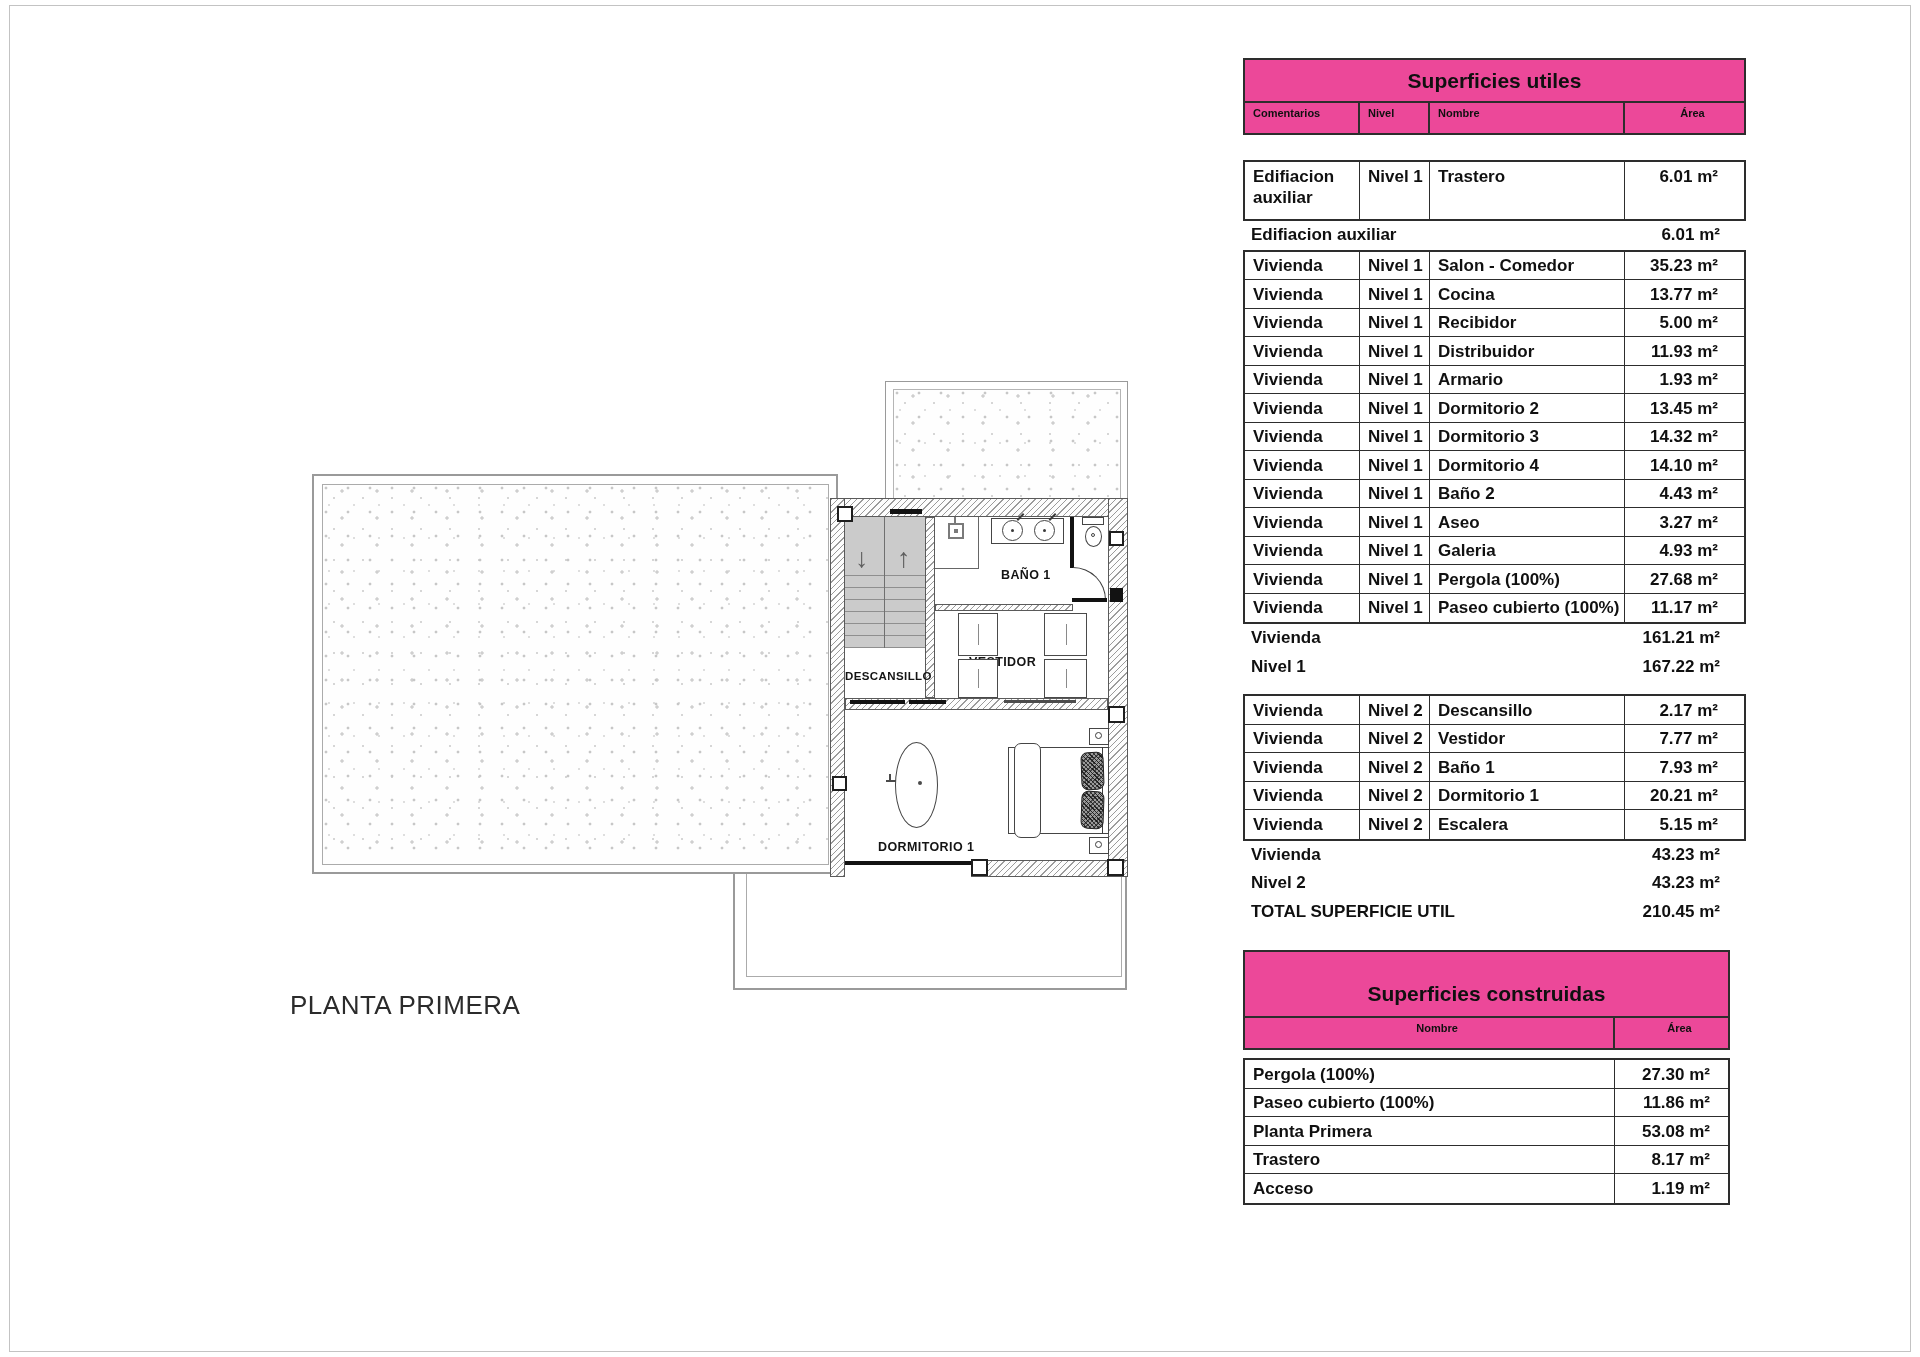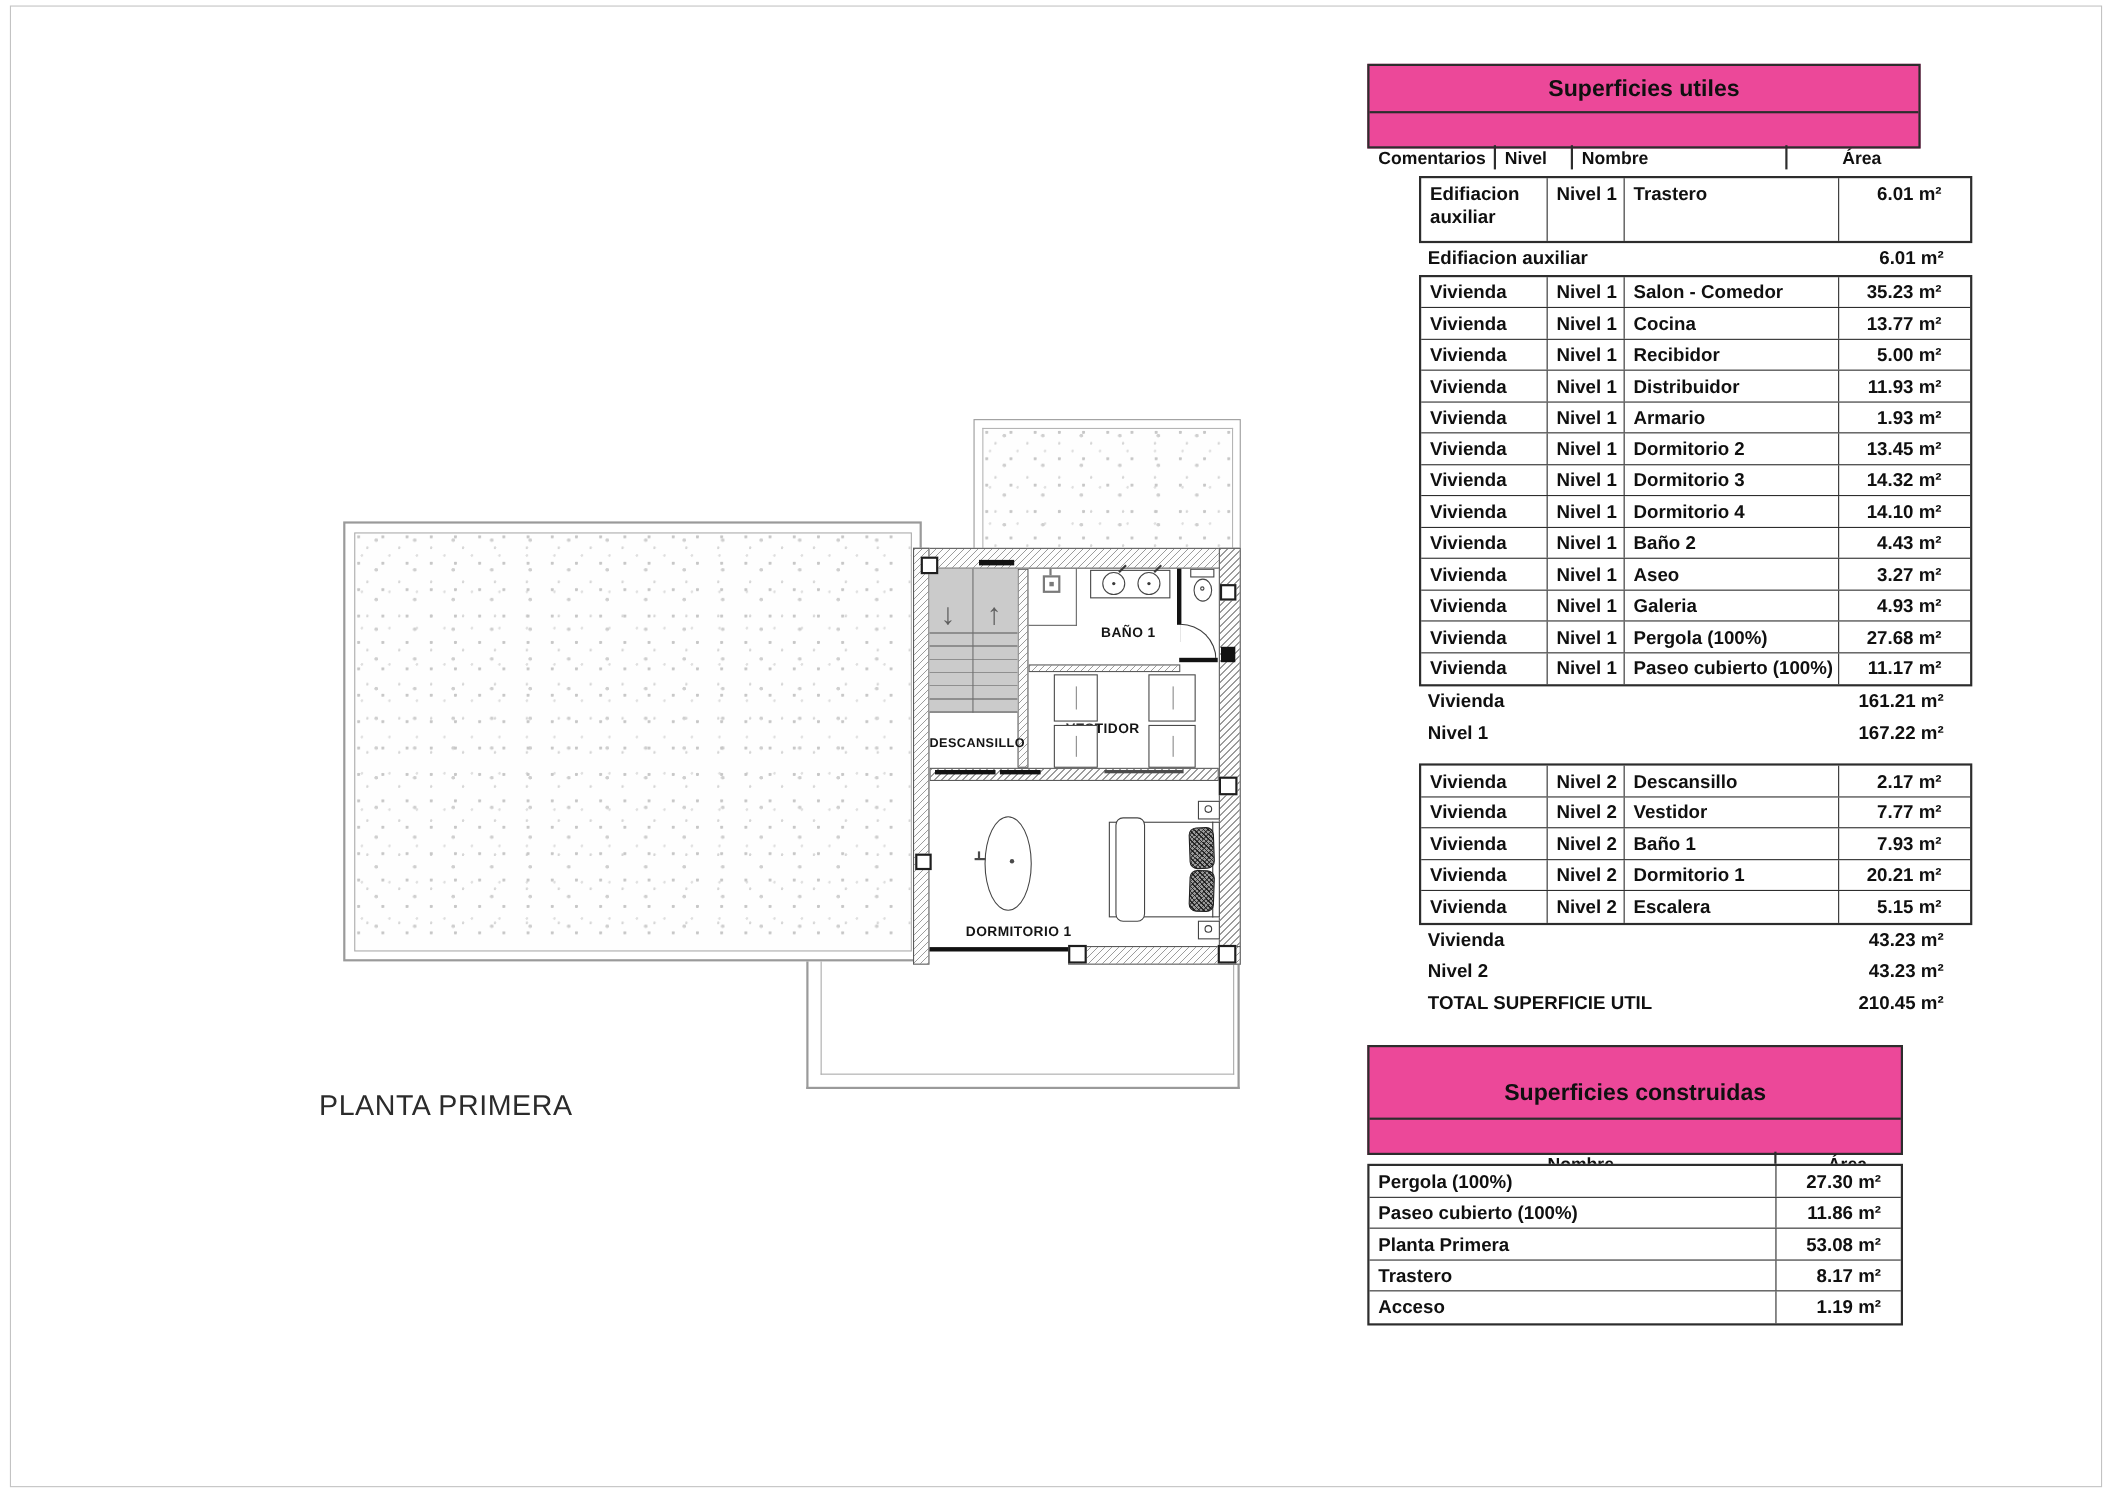--- a/index.html
+++ b/index.html
@@ -42,21 +42,21 @@
   }
   .stair-body { background:#cbcbcb; border-bottom:1px solid #6f6f6f; }
   .treads { background-image: repeating-linear-gradient(0deg,#8f8f8f 0,#8f8f8f 1.2px,transparent 1.2px,transparent 12px); }
   .stair-arrow { position:absolute; font-size:27px; color:#5f5f5f; font-weight:400; }
   .plan-title { position:absolute; left:290px; top:990px; font-size:26px; color:#2b2b2b; letter-spacing:.5px; }
 
   
   .tbl-head { position:absolute; border:2px solid #2d2d2d; background:#ec4899; }
   .tbl-title { font-size:21px; font-weight:700; color:#101010; text-align:center; border-bottom:2px solid #2d2d2d; display:flex; align-items:center; justify-content:center; }
   .tbl-cols { display:grid; }
-  .tbl-col { font-size:16px; font-weight:700; color:#101010; padding:4px 0 0 8px; border-right:2px solid #2d2d2d;margin-top:29px; }
+  .tbl-col { font-size:11px; font-weight:700; color:#101010; padding:4px 0 0 8px; border-right:2px solid #2d2d2d; }
   .tbl-col:last-child { border-right:none; }
   .tbl-col.center { text-align:center; padding-left:16px; }
   .tbl-body { position:absolute; }
   .tblock.grid { border:2px solid #2d2d2d; background:#fff; }
   .trow { display:grid; min-height:28.5px; border-bottom:1.5px solid #2d2d2d; }
   .trow:last-child { border-bottom:none; }
   .tcell { font-size:17px; font-weight:700; color:#101010; padding:3.5px 0 0 8px; border-right:1.5px solid #2d2d2d; line-height:21px; }
   .tcell:last-child { border-right:none; }
   .srow { display:flex; justify-content:space-between; min-height:28.5px; padding:4px 0 0 8px; }
   .slabel { font-size:17px; font-weight:700; color:#101010; }
@@ -172,21 +172,21 @@
 
   <div class="tbl-head" style="left:1243px;top:58px;width:503px;">
     <div class="tbl-title" style="height:43px;">Superficies utiles</div>
     <div class="tbl-cols" style="grid-template-columns:115px 70px 195px 1fr;height:30px;">
       <div class="tbl-col">Comentarios</div>
       <div class="tbl-col">Nivel</div>
       <div class="tbl-col">Nombre</div>
       <div class="tbl-col center">Área</div>
     </div>
   </div>
-  <div class="tbl-body" id="t1-body" style="left:1290px;top:160px;">
+  <div class="tbl-body" id="t1-body" style="left:1243px;top:160px;">
       <div class="tblock grid">
         <div class="trow">
           <div class="tcell">Edifiacion auxiliar</div>
           <div class="tcell">Nivel 1</div>
           <div class="tcell">Trastero</div>
           <div class="tcell">6.01 m²</div>
         </div>
       </div>
       <div class="tblock summary">
         <div class="srow">

